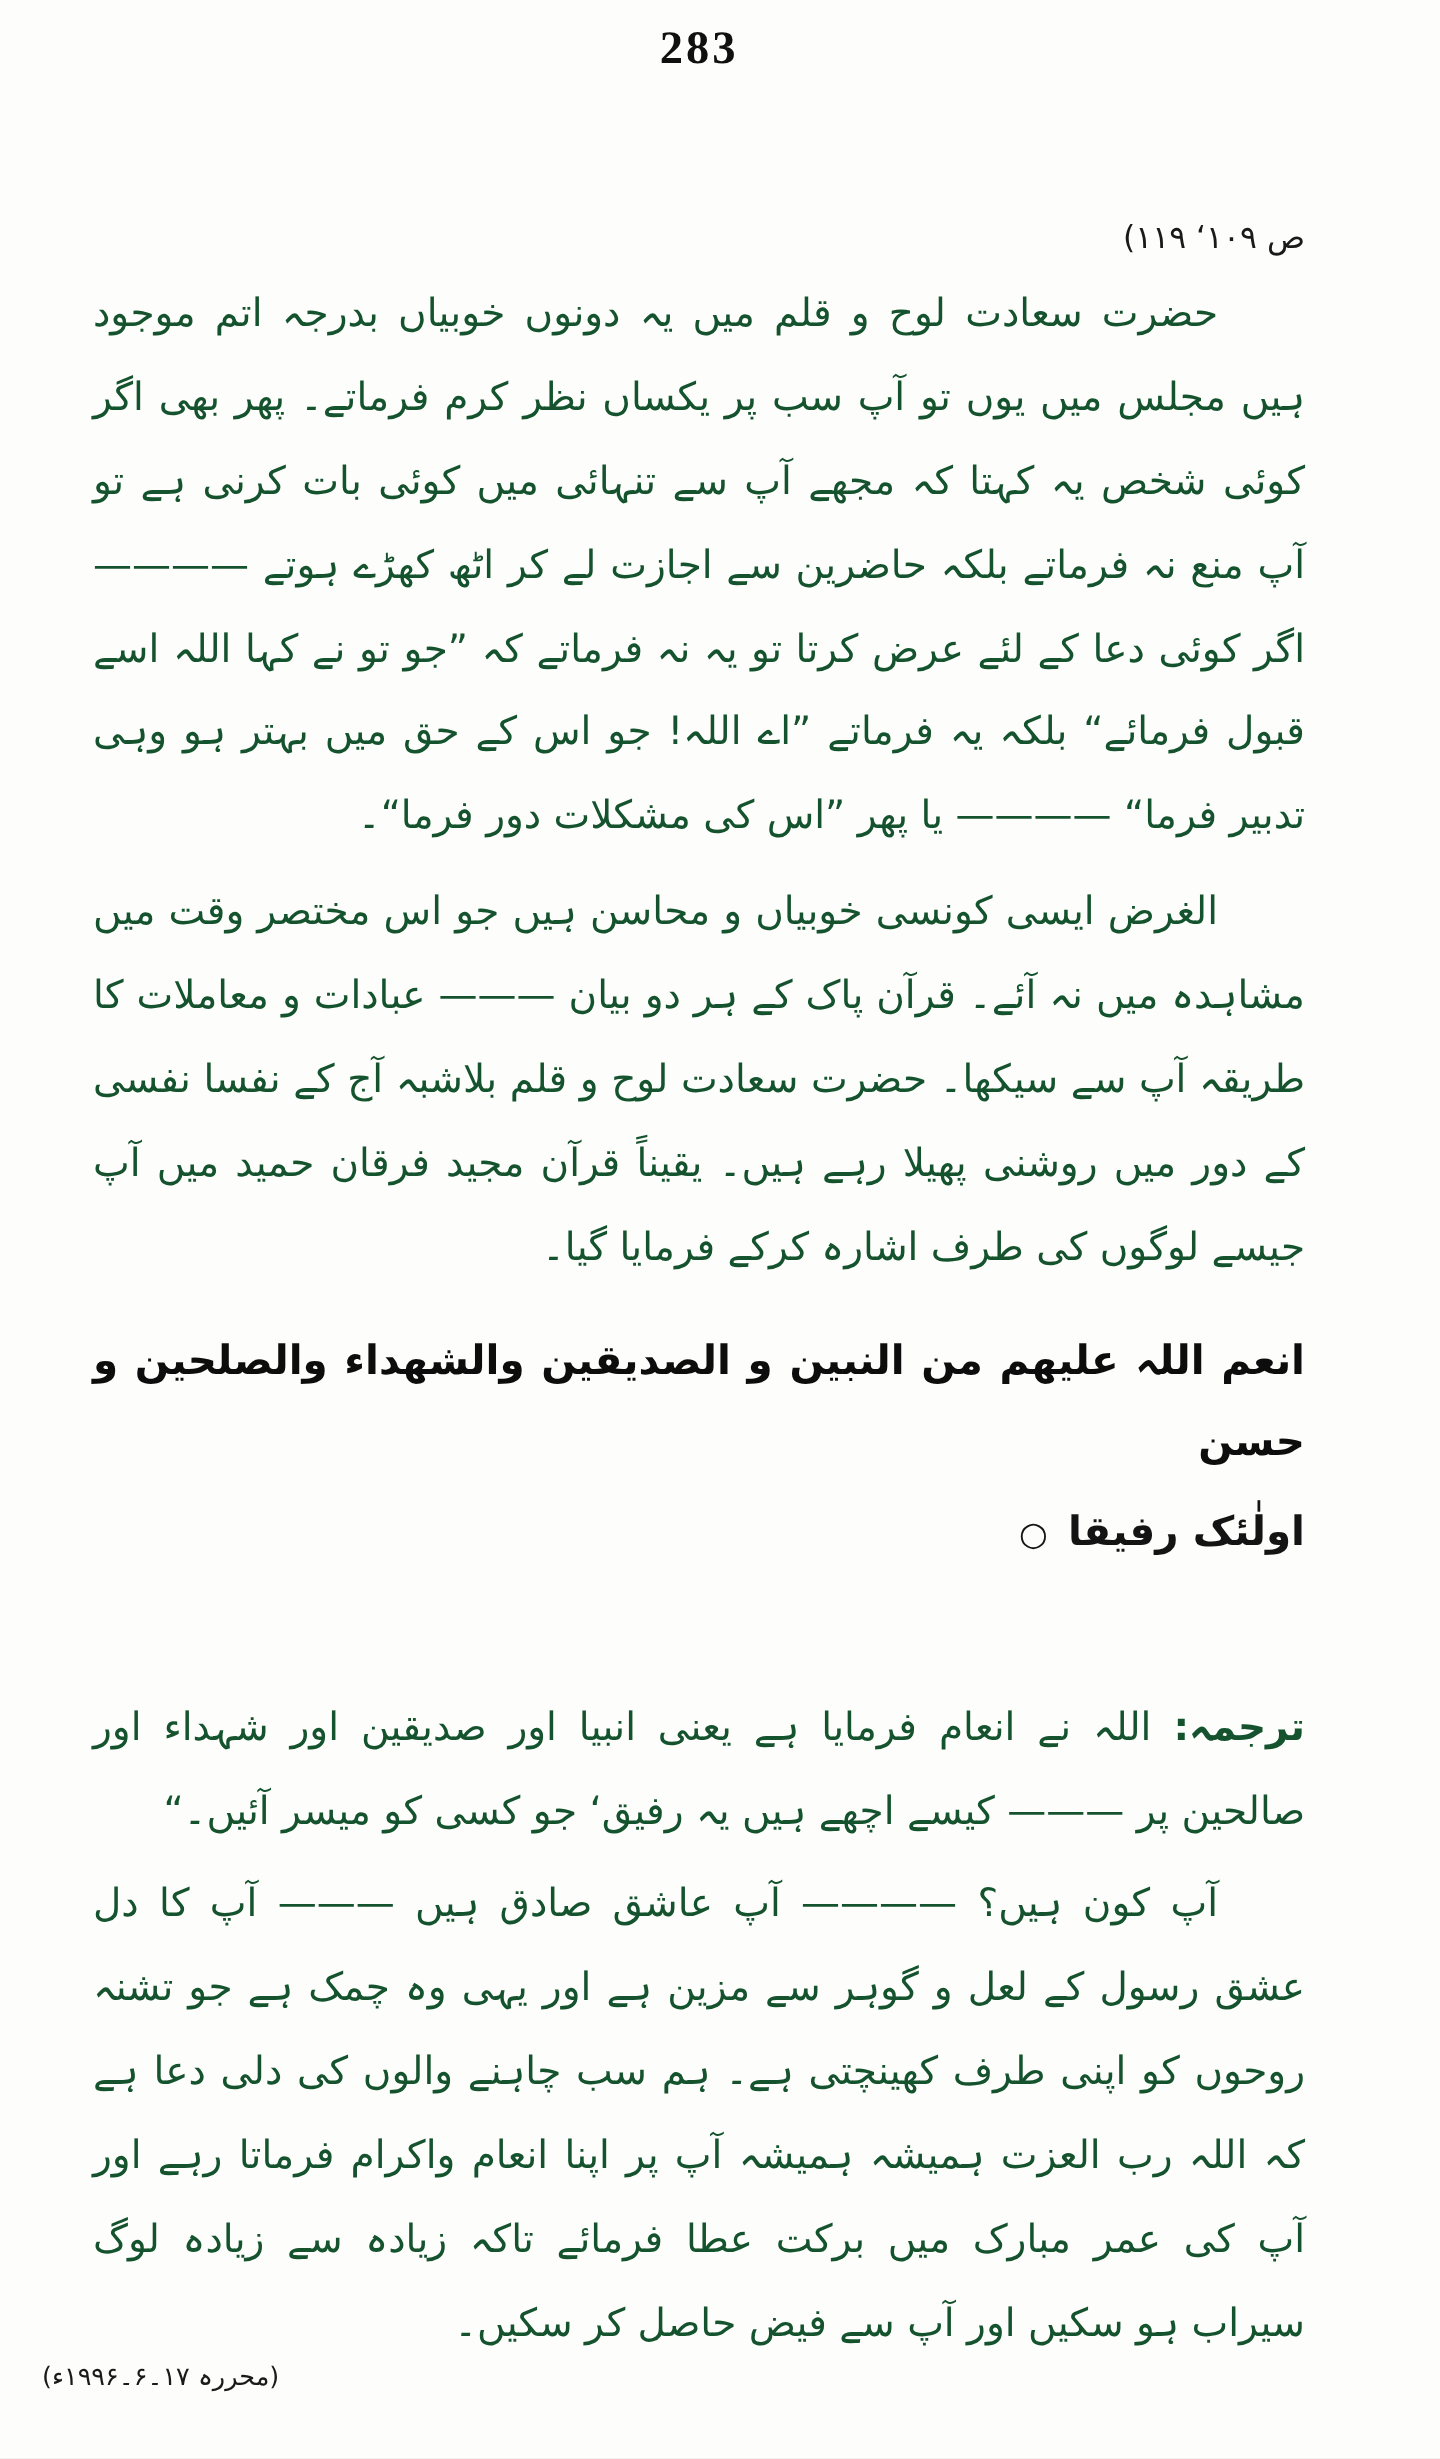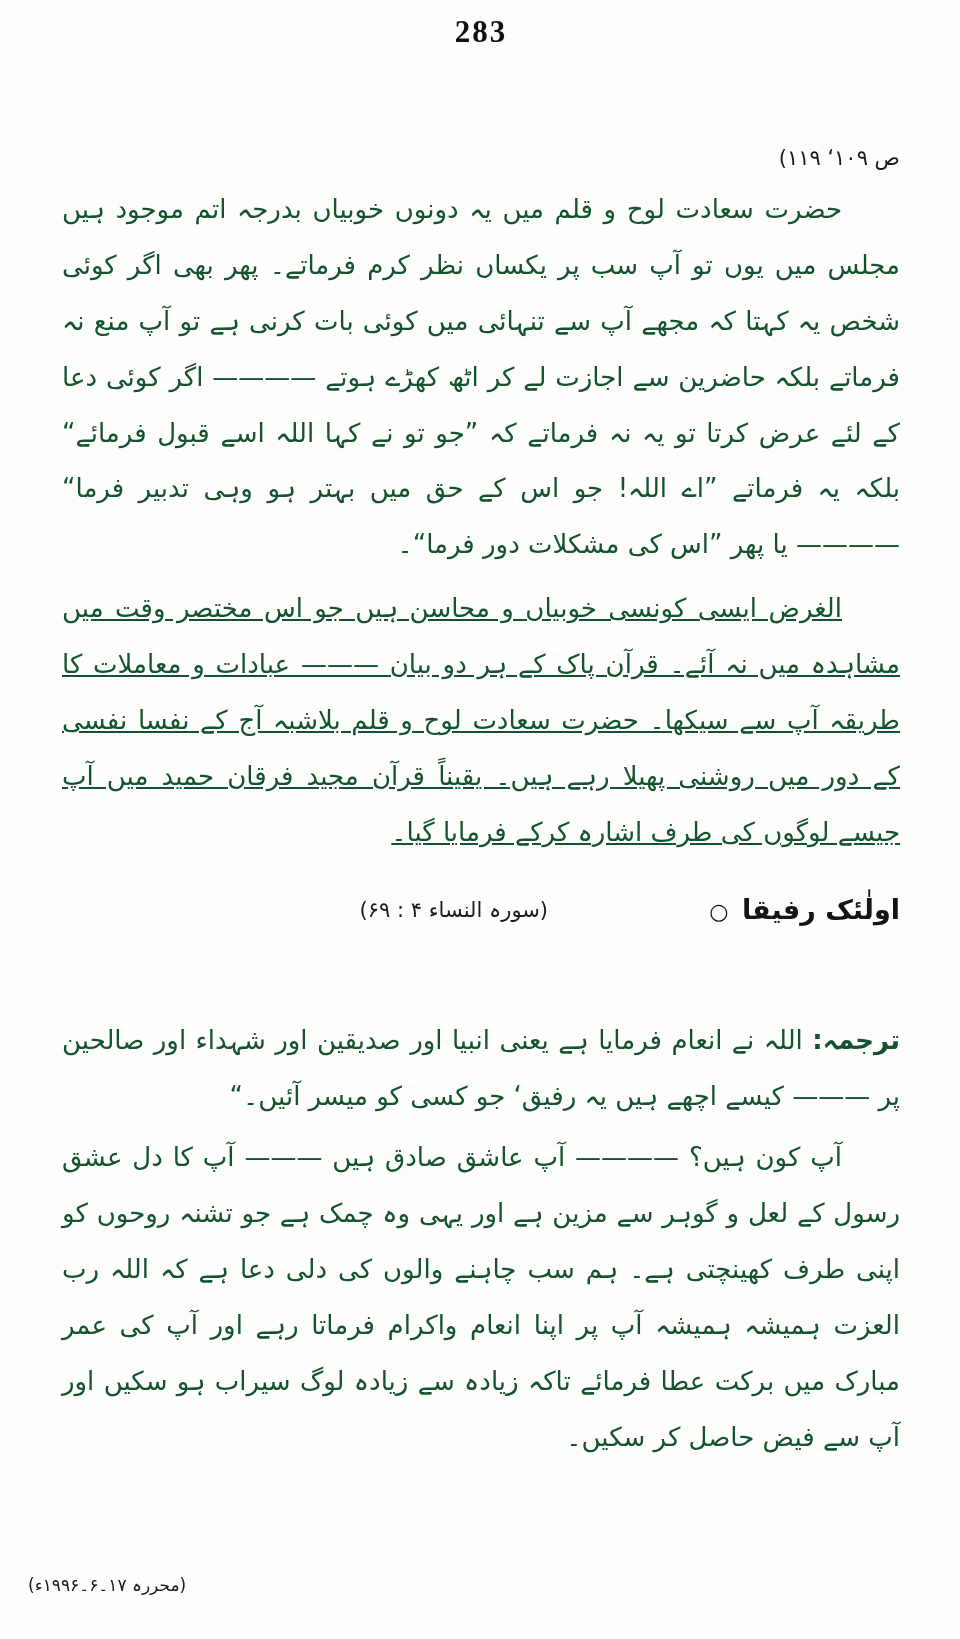--- a/index.html
+++ b/index.html
@@ -11,21 +11,21 @@
     position: relative;
     width: 960px;
     height: 1639px;
     margin: 0 auto;
     background: #fdfdfb;
     color: #141414;
     direction: rtl;
     font-family: "DejaVu Sans", sans-serif;
     overflow: hidden;
     box-sizing: border-box;
-    padding: 14px 60px 0 62px;
+    padding: 14px 90px 0 62px;
   }
   .page-number {
     direction: ltr;
     text-align: center;
     font-family: "Liberation Serif", "DejaVu Serif", serif;
     font-size: 31px;
     font-weight: bold;
     letter-spacing: 2px;
     color: #101010;
   }
@@ -38,21 +38,21 @@
   .para {
     margin: 0;
     font-size: 26px;
     line-height: 2.15;
     text-align: justify;
     text-justify: inter-word;
     color: #14532d;
   }
   .indent { text-indent: 58px; }
   .p1 { margin-top: 12px; }
-  .p2 { margin-top: 8px; text-decoration: underline; }
+  .p2 { margin-top: 8px; }
   .quote-block {
     margin-top: 20px;
     font-weight: bold;
   }
   .quote-line {
     margin: 0;
     font-size: 27px;
     line-height: 2.0;
     text-align: justify;
     text-justify: inter-word;
@@ -114,26 +114,26 @@
 
   <div class="page-number">283</div>
 
   <div class="top-ref">ص ۱۰۹‘ ۱۱۹)</div>
 
   <p class="para indent p1">حضرت سعادت لوح و قلم میں یہ دونوں خوبیاں بدرجہ اتم موجود ہیں مجلس میں یوں تو آپ سب پر یکساں نظر کرم فرماتے۔ پھر بھی اگر کوئی شخص یہ کہتا کہ مجھے آپ سے تنہائی میں کوئی بات کرنی ہے تو آپ منع نہ فرماتے بلکہ حاضرین سے اجازت لے کر اٹھ کھڑے ہوتے ———— اگر کوئی دعا کے لئے عرض کرتا تو یہ نہ فرماتے کہ ”جو تو نے کہا اللہ اسے قبول فرمائے“ بلکہ یہ فرماتے ”اے اللہ! جو اس کے حق میں بہتر ہو وہی تدبیر فرما“ ———— یا پھر ”اس کی مشکلات دور فرما“۔</p>
 
   <p class="para indent p2">الغرض ایسی کونسی خوبیاں و محاسن ہیں جو اس مختصر وقت میں مشاہدہ میں نہ آئے۔ قرآن پاک کے ہر دو بیان ——— عبادات و معاملات کا طریقہ آپ سے سیکھا۔ حضرت سعادت لوح و قلم بلاشبہ آج کے نفسا نفسی کے دور میں روشنی پھیلا رہے ہیں۔ یقیناً قرآن مجید فرقان حمید میں آپ جیسے لوگوں کی طرف اشارہ کرکے فرمایا گیا۔</p>
 
   <div class="quote-block">
+    <p class="quote-line">انعم اللہ علیھم من النبین و الصدیقین والشھداء والصلحین و حسن</p>
     <div class="quote-row">
       <span class="q2">
         <span>اولٰئک رفیقا</span>
         <span class="verse-marker">○</span>
       </span>
-      <span class="surah-ref">(سورہ النساء ۴ : ۶۹)</span>
     </div>
   </div>
 
   <p class="para translation">
     <span class="label">ترجمہ:</span><span> اللہ نے انعام فرمایا ہے یعنی انبیا اور صدیقین اور شہداء اور صالحین پر ——— کیسے اچھے ہیں یہ رفیق‘ جو کسی کو میسر آئیں۔“</span>
   </p>
 
   <p class="para indent p4">آپ کون ہیں؟ ———— آپ عاشق صادق ہیں ——— آپ کا دل عشق رسول کے لعل و گوہر سے مزین ہے اور یہی وہ چمک ہے جو تشنہ روحوں کو اپنی طرف کھینچتی ہے۔ ہم سب چاہنے والوں کی دلی دعا ہے کہ اللہ رب العزت ہمیشہ ہمیشہ آپ پر اپنا انعام واکرام فرماتا رہے اور آپ کی عمر مبارک میں برکت عطا فرمائے تاکہ زیادہ سے زیادہ لوگ سیراب ہو سکیں اور آپ سے فیض حاصل کر سکیں۔</p>
 
 

